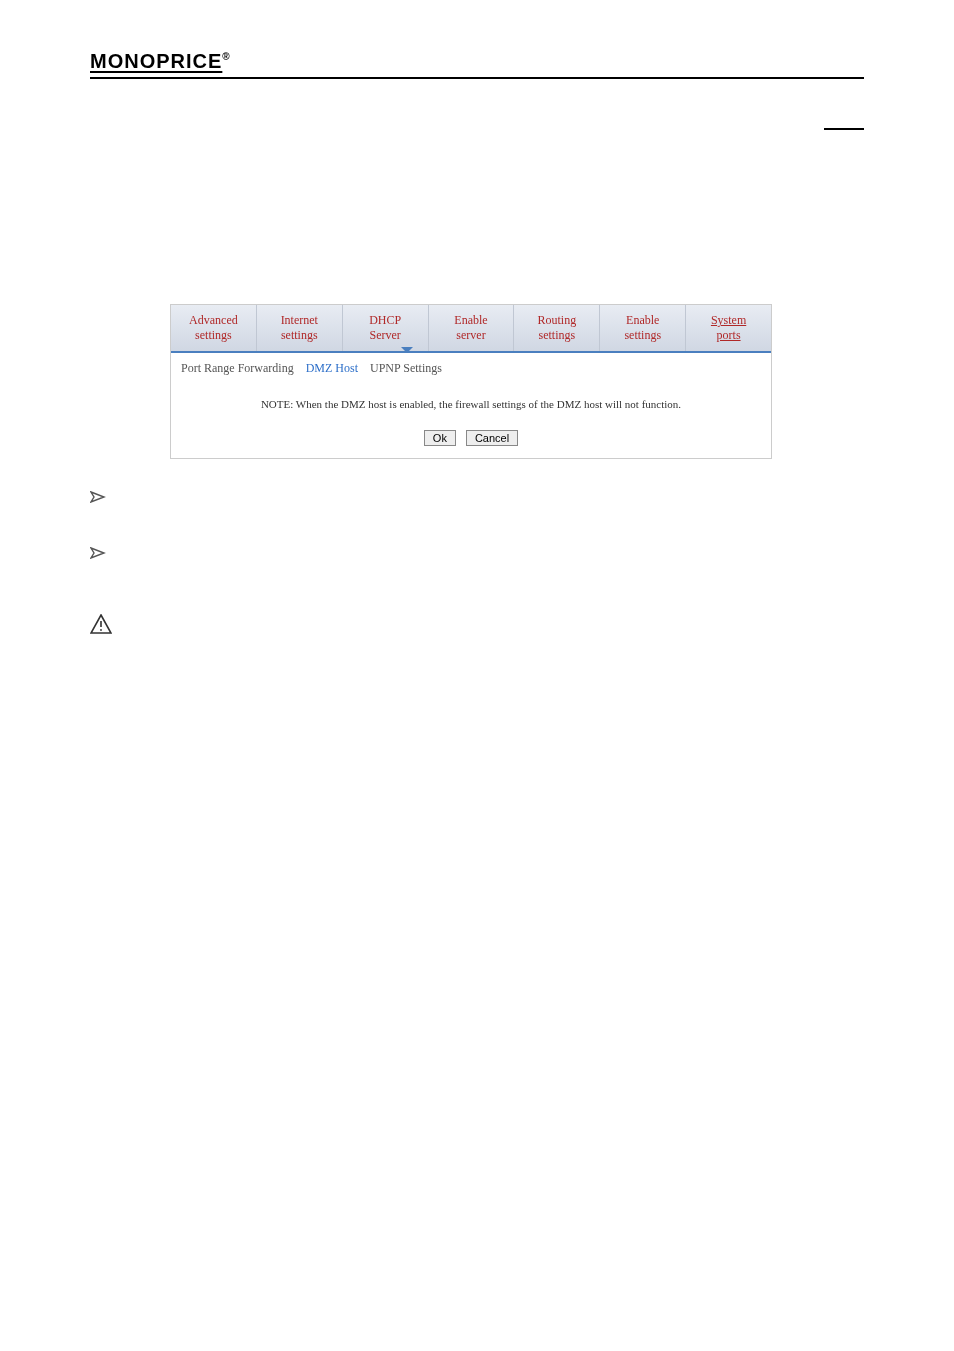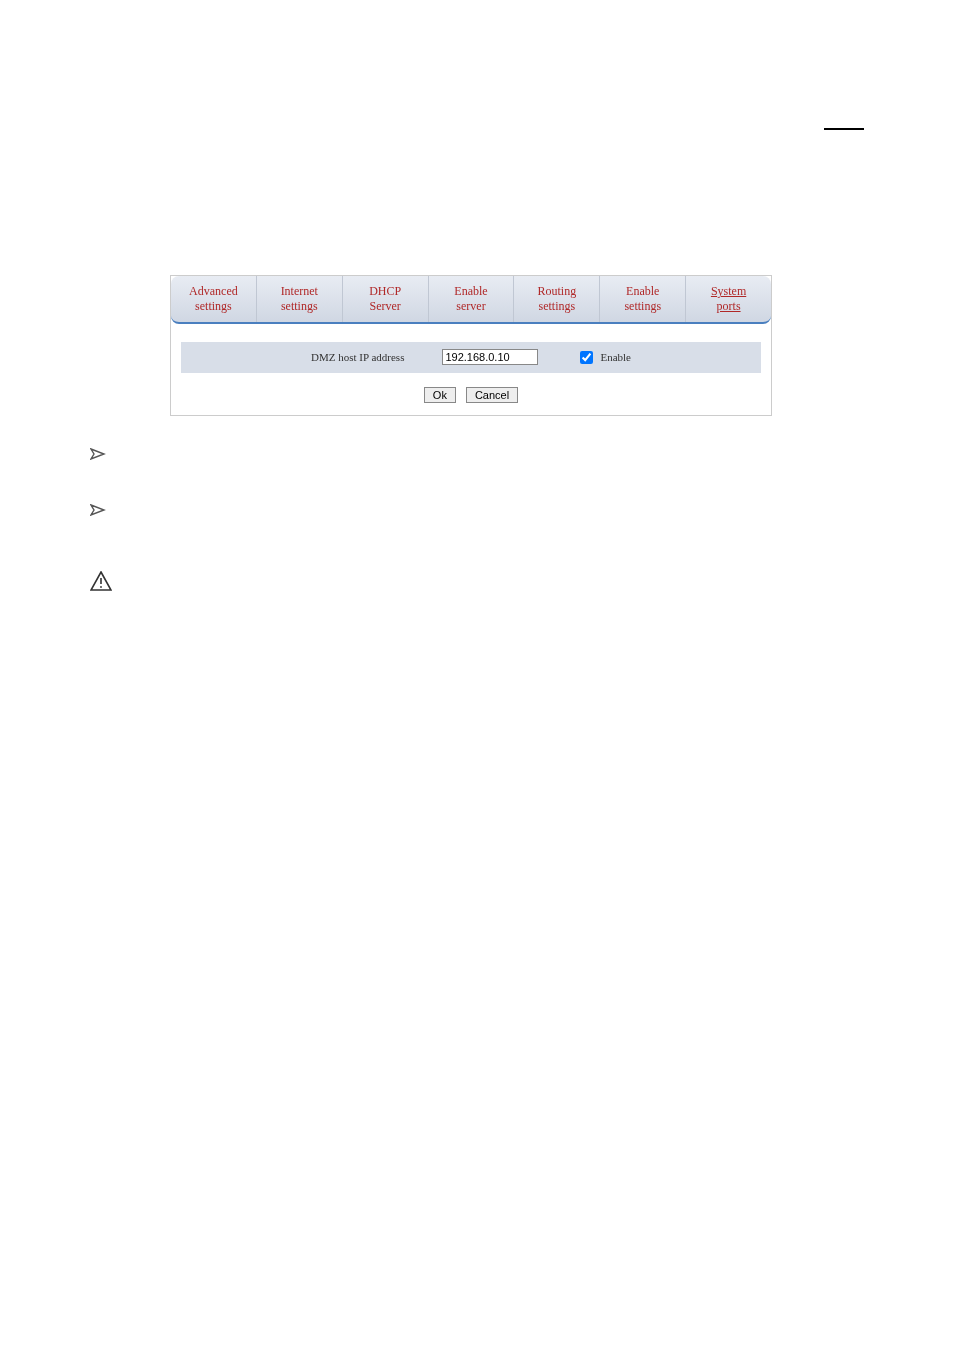--- a/index.html
+++ b/index.html
@@ -71,21 +71,20 @@
     border: 1px solid #ccc;
     font-family: "Times New Roman", serif;
     font-size: 12px;
     color: #333;
   }
   .ui-tabs {
     display: flex;
     height: 46px;
     background: linear-gradient(#e8ecf3, #d0d7e3);
     border-bottom: 2px solid #4a7fbf;
-    border-radius: 8px;
   }
   .ui-tab {
     flex: 1;
     text-align: center;
     font-size: 12px;
     color: #b02828;
     display: flex;
     flex-direction: column;
     justify-content: center;
     line-height: 1.2;
@@ -204,20 +203,24 @@
     text-align: center;
     font-family: "Times New Roman", serif;
     font-size: 14px;
     color: #fff;
   }
 </style>
 </head>
 <body>
 
 <div class="page">
+  <div class="header-bar">
+    <span class="logo"><span>MONOPRICE</span><sup>®</sup></span>
+    <span class="header-note">Wireless-N Router</span>
+  </div>
   <div class="short-rule"></div>
 
   <div class="section-heading">9.2 DMZ Settings</div>
   <div class="body-text">The DMZ Settings screen allows one local computer to be exposed to the Internet for use of a special-purpose service such as Internet gaming or videoconferencing. DMZ hosting forwards all the ports at the same time to one PC.</div>
 
   <div class="ui-frame">
     <div class="ui-tabs">
       <div class="ui-tab">
           <span>Advanced</span>
           <span>settings</span>
@@ -240,29 +243,28 @@
         </div>
       <div class="ui-tab">
           <span>Enable</span>
           <span>settings</span>
         </div>
       <div class="ui-tab">
           <span>System</span>
           <span>ports</span>
         </div>
     </div>
+    <div class="ui-subtabs">
+      <div class="pointer"></div>
+      <span class="ui-subtab">Port Range Forwarding</span>
+      <span class="ui-subtab active">DMZ Host</span>
+      <span class="ui-subtab">UPNP Settings</span>
+    </div>
     <div class="ui-body">
-      <div class="ui-row">
-        <label>DMZ host IP address</label>
-        <input type="text" value="192.168.0.10" style="">
-        <span class="ui-enable">
-          <input type="checkbox" checked="" style="">
-          <span>Enable</span>
-        </span>
-      </div>
+      <div class="ui-note">NOTE: When the DMZ host is enabled, the firewall settings of the DMZ host will not function.</div>
       <div class="ui-buttons">
         <button>Ok</button>
         <button>Cancel</button>
       </div>
     </div>
   </div>
 
   <div class="bullet-list">
     <div class="bullet-item">
       <span class="arrow">

